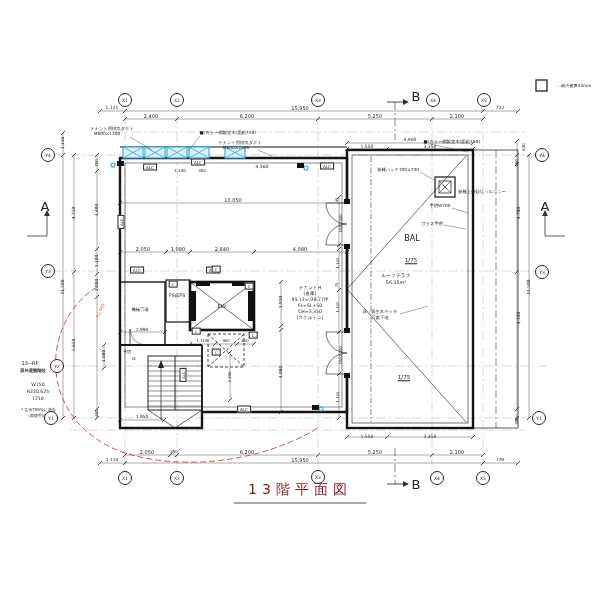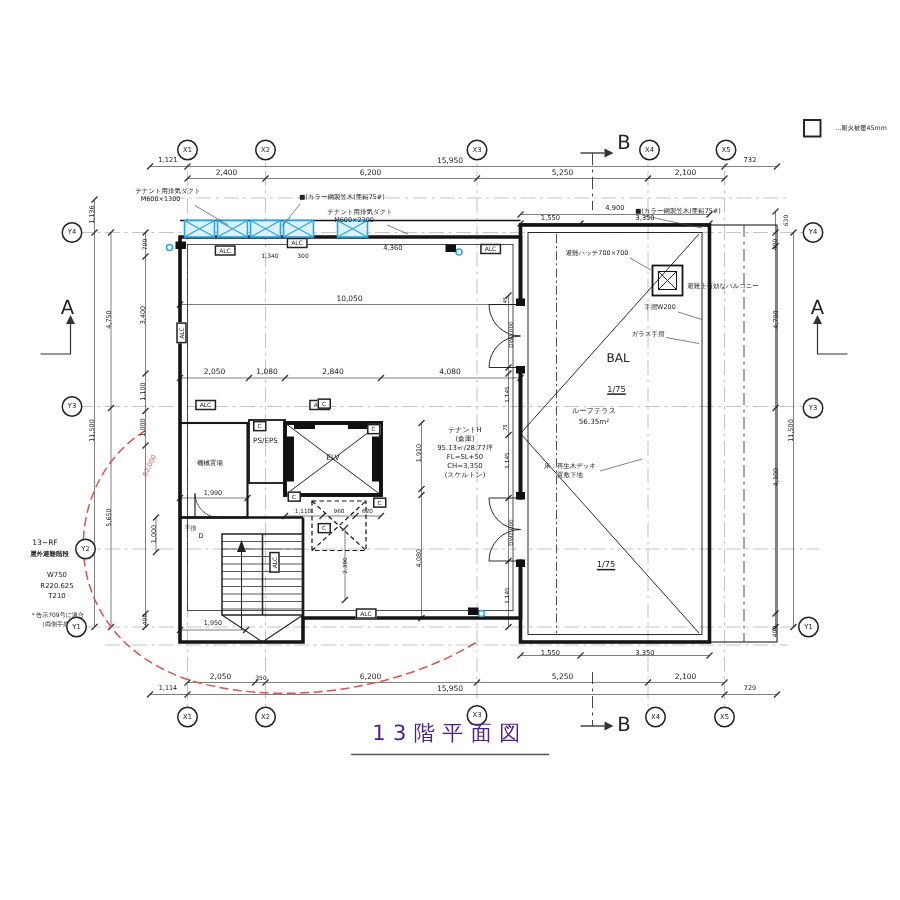--- a/index.html
+++ b/index.html
@@ -6,21 +6,21 @@
   #sheet{position:relative;width:600px;height:600px;background:#fff;overflow:hidden;
          font-family:"DejaVu Sans",sans-serif;}
   #plan-svg{position:absolute;left:0;top:0;}
   .lbl{position:absolute;white-space:nowrap;color:#222;line-height:1;transform:translate(-50%,-50%);}
   .lbl.box{border:0.5px solid #222;padding:0.5px 2px;background:#fff;}
   .lbl.und{text-decoration:underline;}
   .bubble{position:absolute;width:12px;height:12px;border:0.9px solid #222;border-radius:50%;
           background:#fff;display:flex;align-items:center;justify-content:center;
           font-size:4.5px;color:#222;transform:translate(-50%,-50%);}
   #drawing-title{position:absolute;left:300px;top:492px;transform:translate(-50%,-50%);
-          font-size:14px;letter-spacing:5px;color:#4c1d95;border-bottom:1px solid #555;
+          font-size:14px;letter-spacing:5px;color:#7f1d1d;border-bottom:1px solid #555;
           padding:0 14px 4px 14px;}
 </style>
 </head>
 <body>
 
 <div id="sheet">
 
   <svg id="plan-svg" width="600" height="600" viewBox="0 0 600 600">
 
     <g stroke="#b0b0b0" stroke-width="0.5" stroke-dasharray="10 3 2 3">

